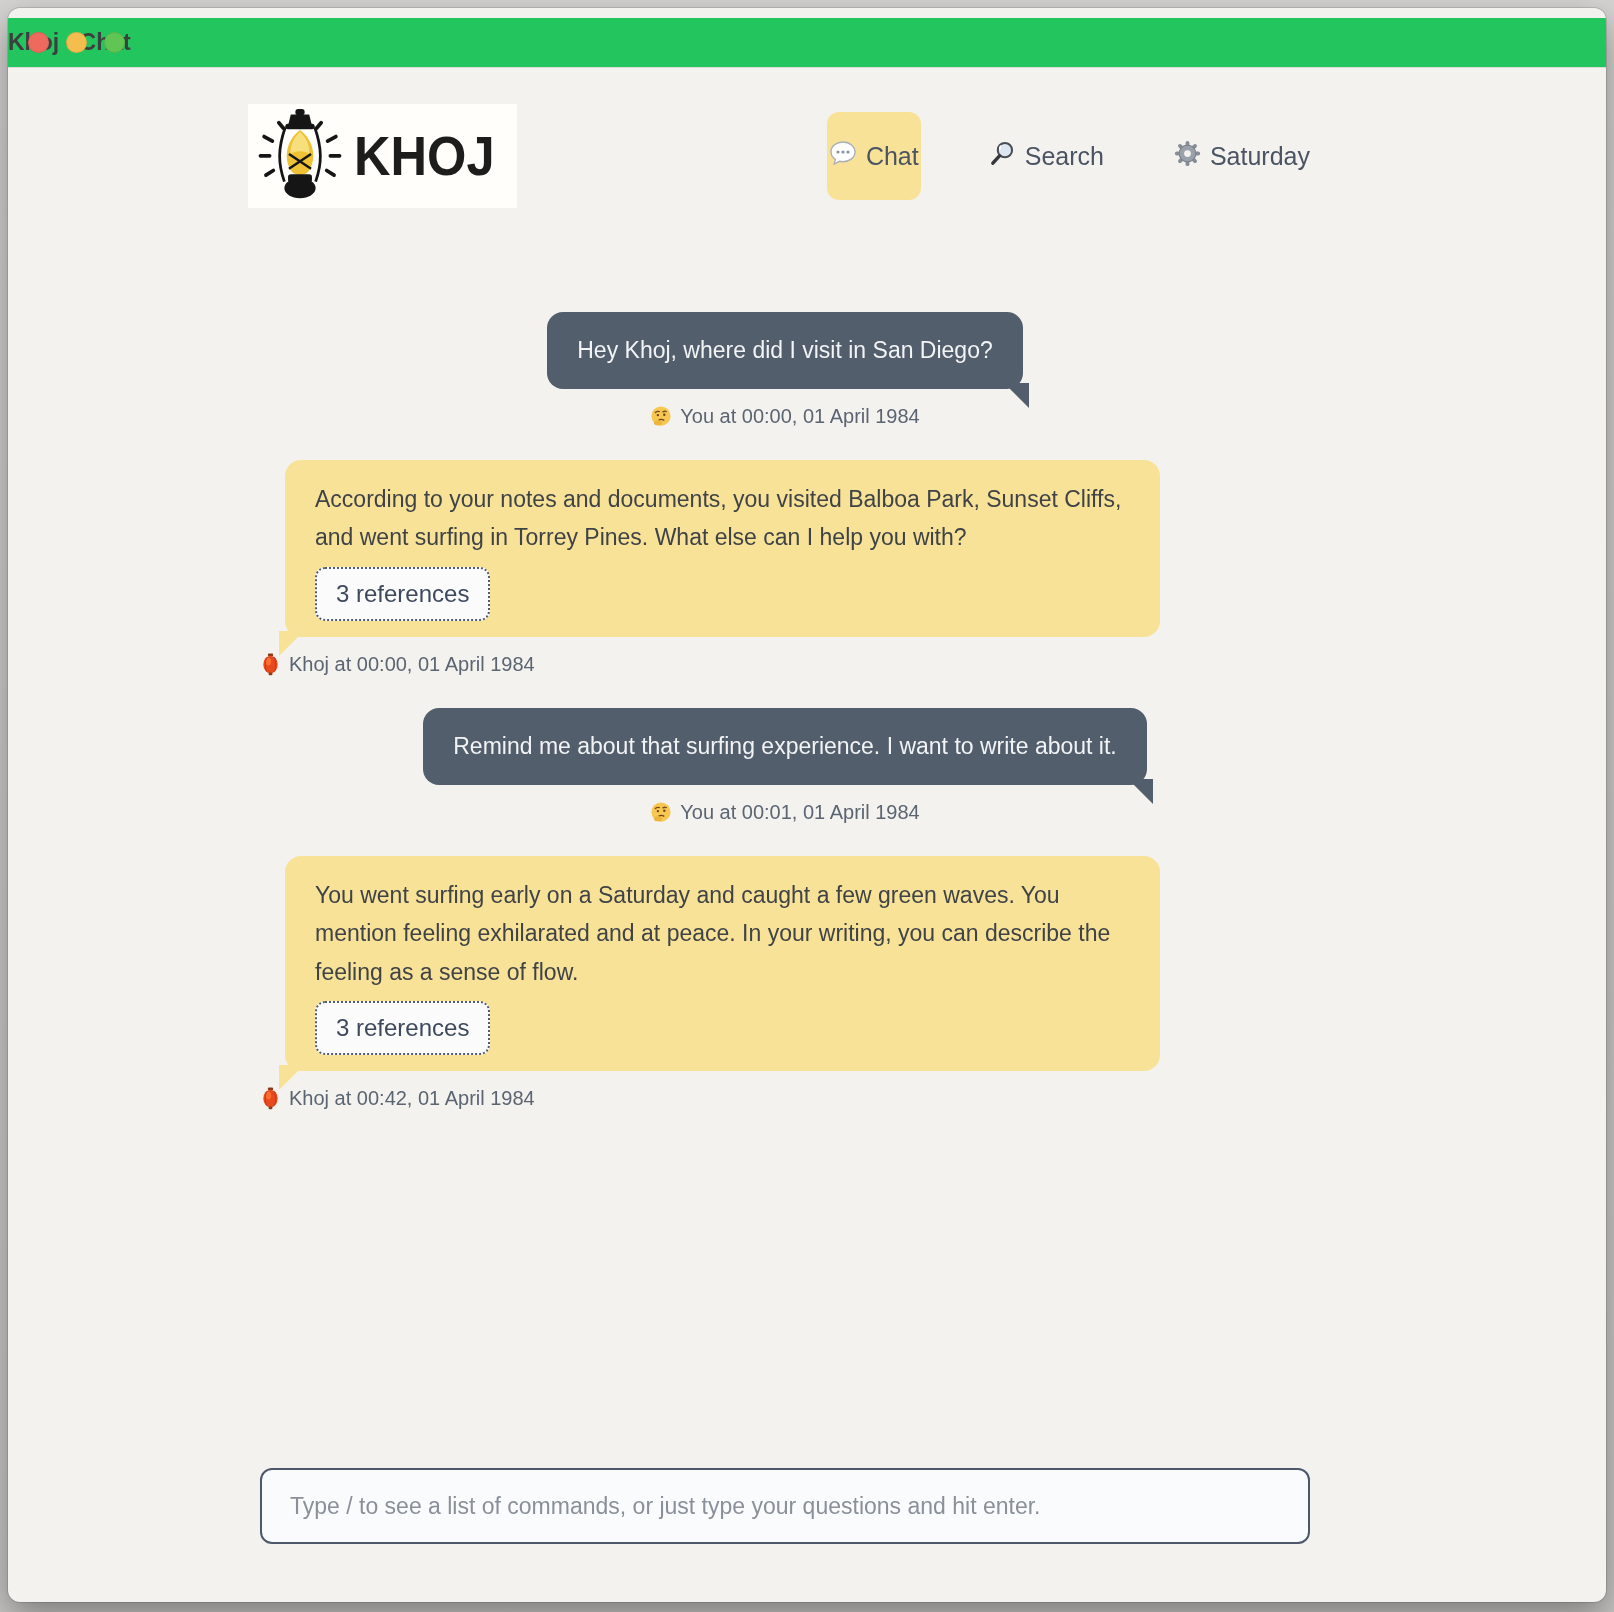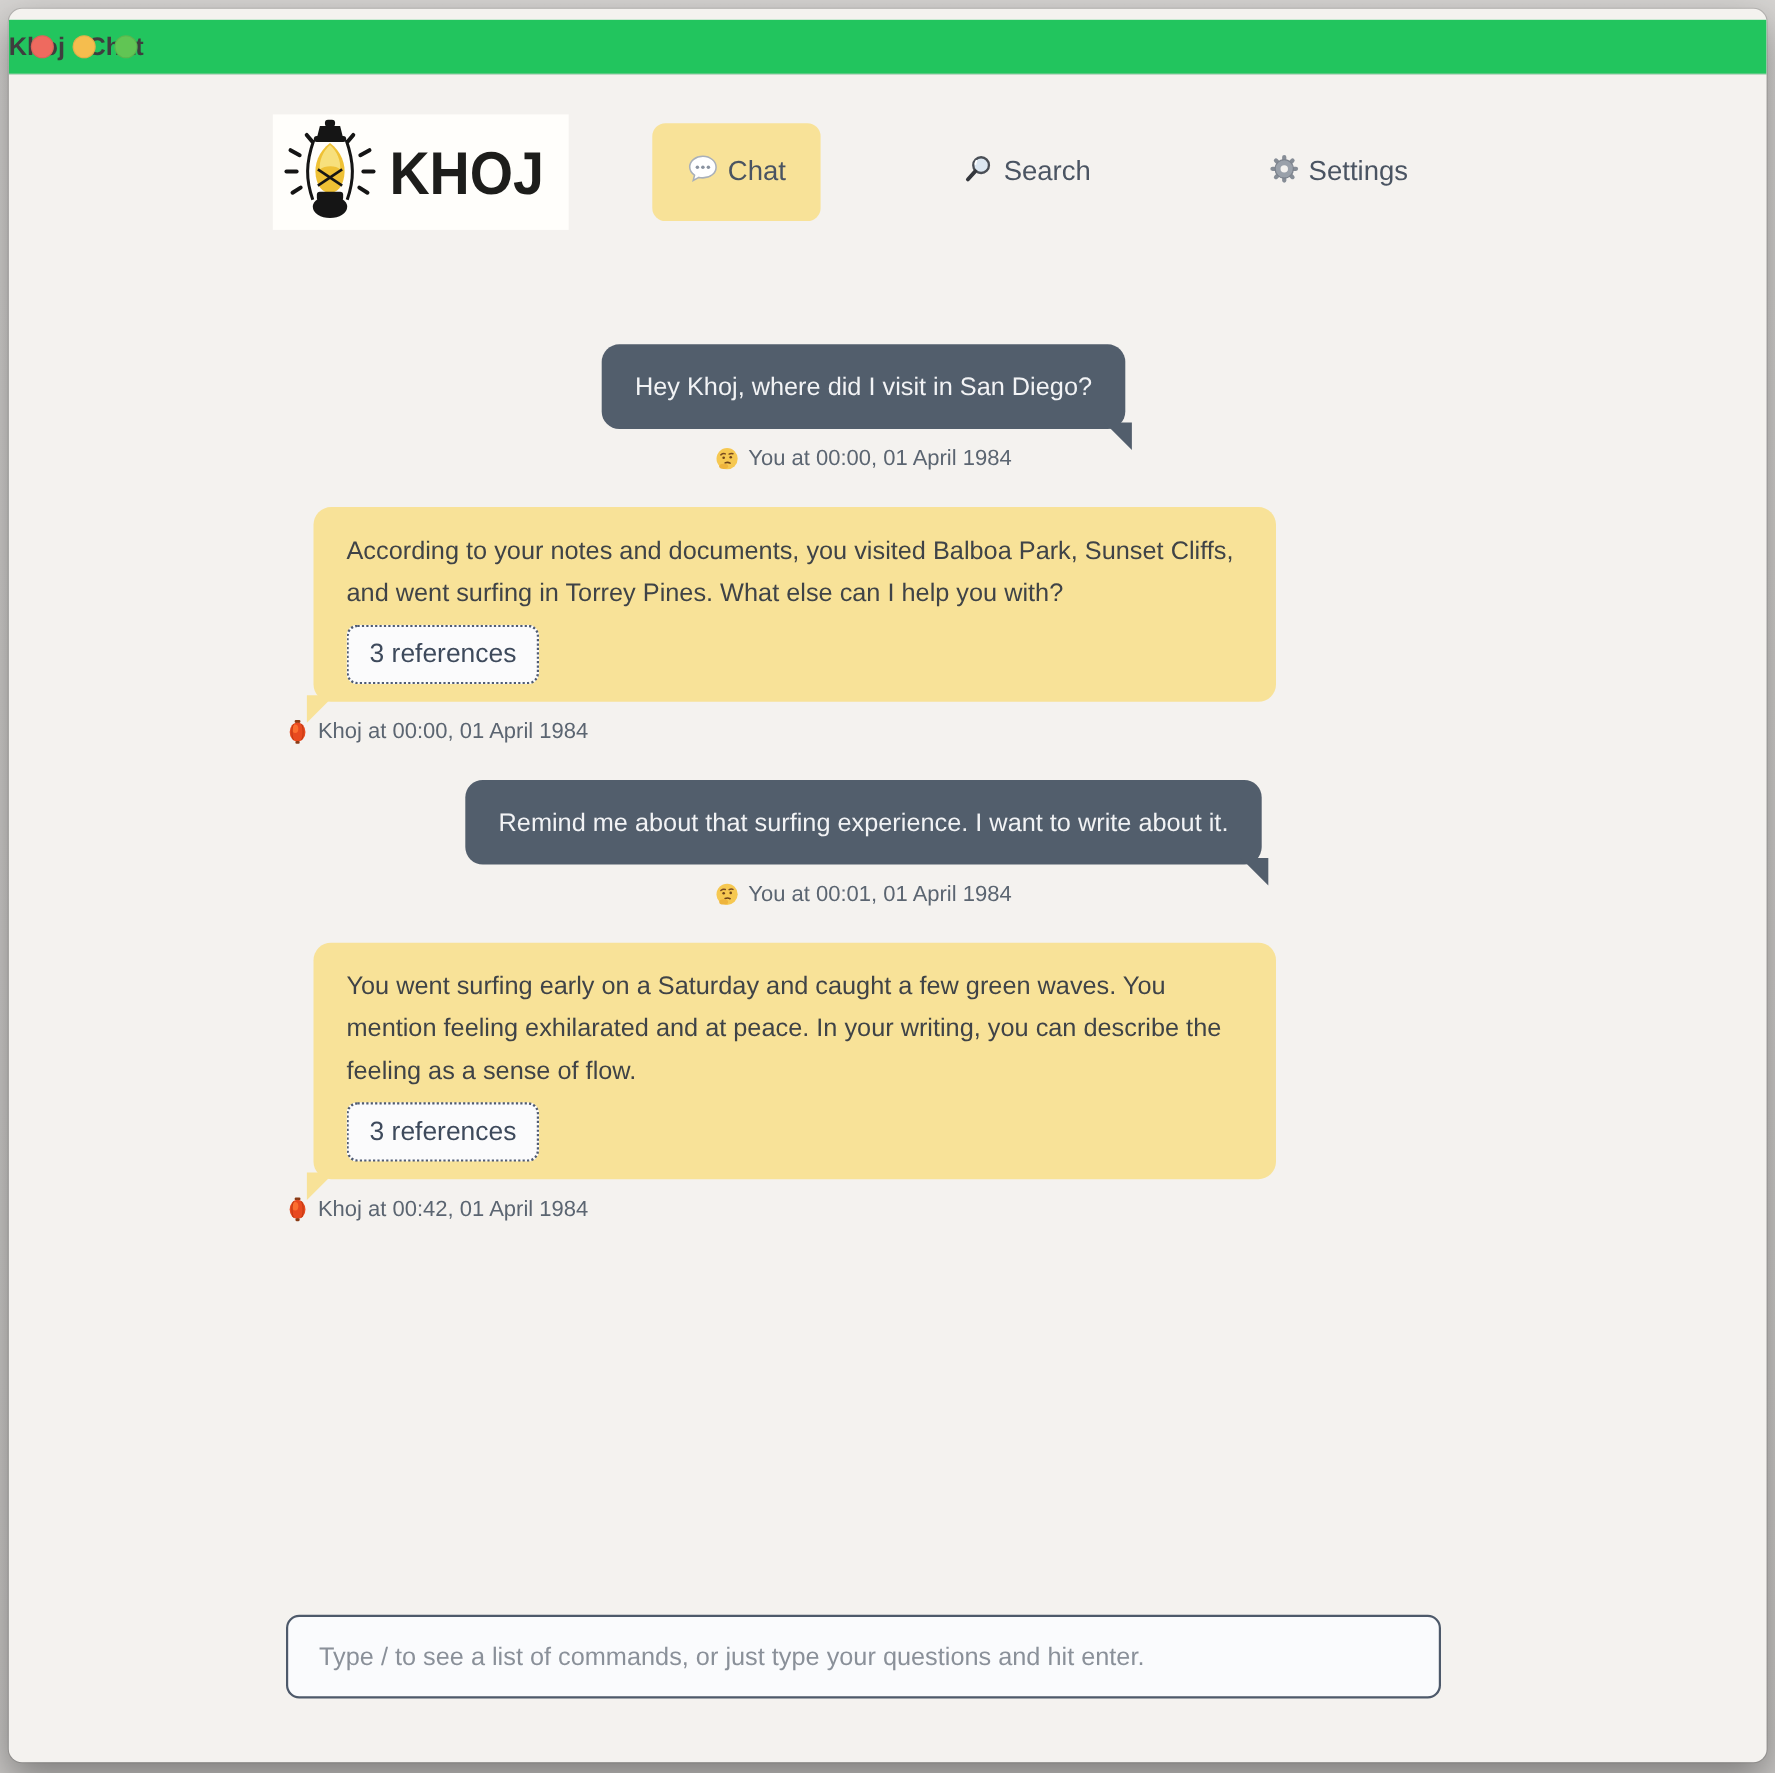--- a/index.html
+++ b/index.html
@@ -41,21 +41,21 @@
   }
   .logo { display: flex; align-items: center; gap: 6px; background: #fffefb; padding: 4px 10px 4px 4px; cursor: pointer; }
   .logo-text {
     font-size: 55px; font-weight: 900; color: #1d1d1b;
     letter-spacing: 0px; transform: scaleX(.92); transform-origin: left center;
   }
   nav { display: flex; align-items: center; gap: 66px; }
   .nav-item {
     display: flex; align-items: center; gap: 9px;
     font-size: 25px; color: #4a5462; text-decoration: none;
-    padding: 27px 32px; border-radius: 12px; cursor: pointer; margin-left: 32px;
+    padding: 27px 2px; border-radius: 12px; cursor: pointer;
   }
   .nav-item.active { background: #f8e298; }
 
   
   .chat-area {
     flex: none;
     display: flex; flex-direction: column;
     margin: 104px 296px 0 252px;
   }
   .msg-group { display: flex; flex-direction: column; margin-bottom: 32px; }
@@ -182,21 +182,21 @@
               <g stroke="#868d96" stroke-width="3.4" stroke-linecap="round">
                 <line x1="12" y1="2.5" x2="12" y2="21.5"></line>
                 <line x1="2.5" y1="12" x2="21.5" y2="12"></line>
                 <line x1="5.3" y1="5.3" x2="18.7" y2="18.7"></line>
                 <line x1="18.7" y1="5.3" x2="5.3" y2="18.7"></line>
               </g>
               <circle cx="12" cy="12" r="7.4" fill="#9aa1aa" stroke="#7c838d" stroke-width="1"></circle>
               <circle cx="12" cy="12" r="3" fill="#f4f2ef"></circle>
             </svg>
           </span>
-          <span>Settings</span>
+          <span>Saturday</span>
         </a>
       </nav>
     </div>
 
     <div class="chat-area">
 
       <div class="msg-group you">
         <div class="bubble you">
           <span>Hey Khoj, where did I visit in San Diego?</span>
         </div>

